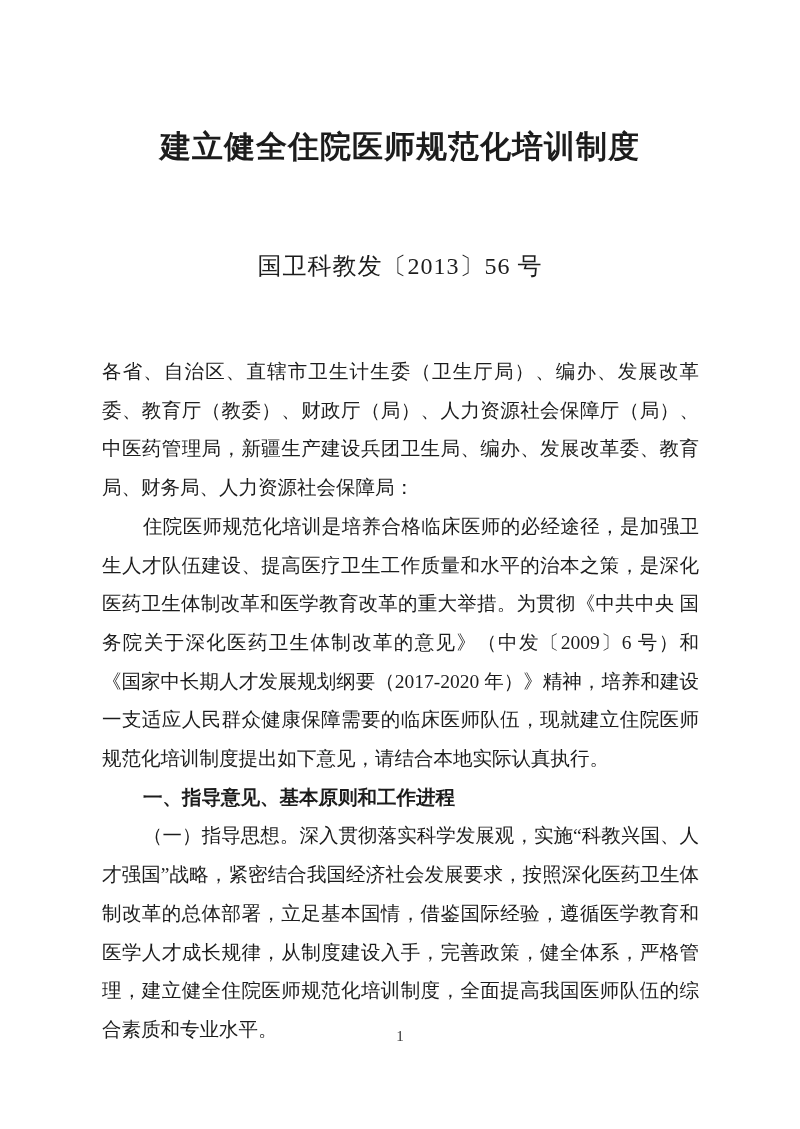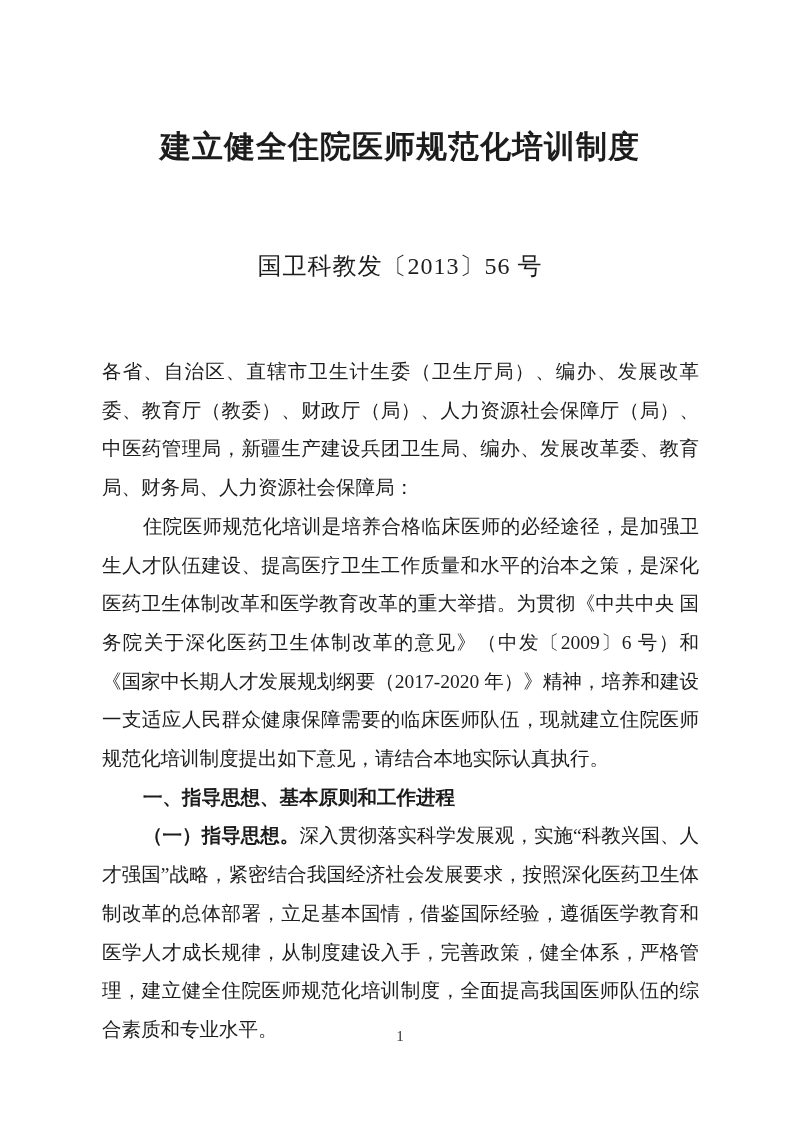--- a/index.html
+++ b/index.html
@@ -51,21 +51,21 @@
     margin: 0;
     padding: 0;
   }
   .indent {
     text-indent: 41px;
   }
   .section-heading {
     font-weight: bold;
   }
   .run-in-lead {
-    font-weight: bold;
+    font-weight: normal;
   }
   .page-number {
     position: absolute;
     top: 1028px;
     left: 0;
     width: 100%;
     text-align: center;
     font-size: 15px;
     color: #333333;
   }
@@ -79,20 +79,20 @@
     <div>建立健全住院医师规范化培训制度</div>
   </div>
 
   <div class="doc-number">国卫科教发〔2013〕56 号</div>
 
   <div class="content">
     <p>各省、自治区、直辖市卫生计生委（卫生厅局）、编办、发展改革委、教育厅（教委）、财政厅（局）、人力资源社会保障厅（局）、中医药管理局，新疆生产建设兵团卫生局、编办、发展改革委、教育局、财务局、人力资源社会保障局：</p>
 
     <p class="indent">住院医师规范化培训是培养合格临床医师的必经途径，是加强卫生人才队伍建设、提高医疗卫生工作质量和水平的治本之策，是深化医药卫生体制改革和医学教育改革的重大举措。为贯彻《中共中央 国务院关于深化医药卫生体制改革的意见》（中发〔2009〕6 号）和《国家中长期人才发展规划纲要（2017-2020 年）》精神，培养和建设一支适应人民群众健康保障需要的临床医师队伍，现就建立住院医师规范化培训制度提出如下意见，请结合本地实际认真执行。</p>
 
-    <p class="indent section-heading">一、指导思想、基本原则和工作进程</p>
+    <p class="indent section-heading">一、指导意见、基本原则和工作进程</p>
 
     <p class="indent"><span class="run-in-lead">（一）指导思想。</span><span>深入贯彻落实科学发展观，实施“科教兴国、人才强国”战略，紧密结合我国经济社会发展要求，按照深化医药卫生体制改革的总体部署，立足基本国情，借鉴国际经验，遵循医学教育和医学人才成长规律，从制度建设入手，完善政策，健全体系，严格管理，建立健全住院医师规范化培训制度，全面提高我国医师队伍的综合素质和专业水平。</span></p>
   </div>
 
   <div class="page-number">1</div>
 
 </div>
 
 </body></html>

